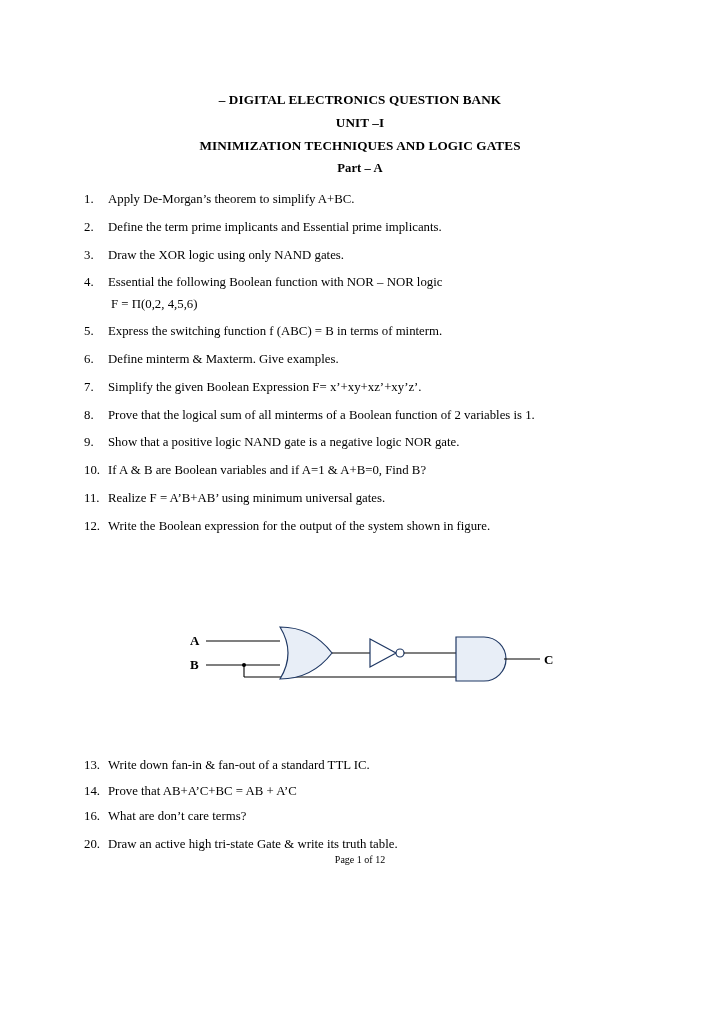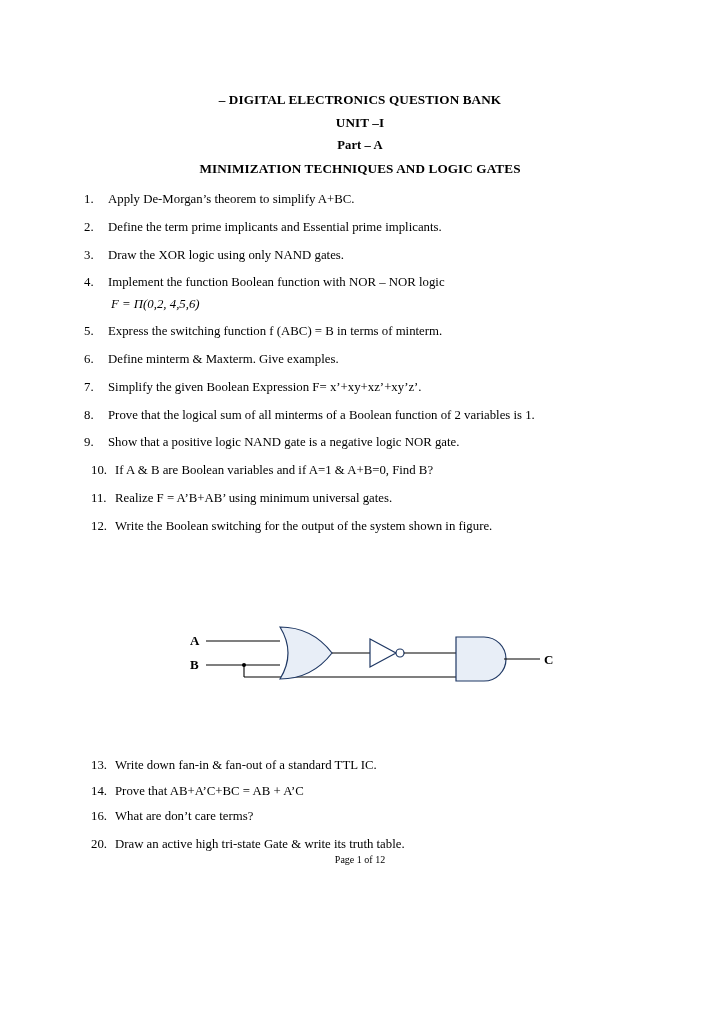--- a/index.html
+++ b/index.html
@@ -46,30 +46,29 @@
     margin-bottom: 10.5px;
   }
   .qrow .num {
     width: 24px;
     flex: 0 0 24px;
     text-align: left;
   }
   .qrow .num.wide {
     width: 24px;
     flex: 0 0 24px;
-    margin-left: 7px;
+    margin-left: 0px;
   }
   .qrow .txt {
     flex: 1 1 auto;
   }
   .cont-line {
     font-size: 12.8px;
     line-height: 1.35;
     margin: -4px 0 10.5px 27px;
-    font-style: italic;
   }
   .figure-area {
     position: relative;
     height: 212px;
     margin-top: 6px;
   }
   .figure-wrap {
     position: absolute;
     left: 100px;
     top: 78px;
@@ -93,22 +92,22 @@
   }
 </style>
 </head>
 <body>
 
 <div class="page">
 
   <div class="headings">
     <div class="heading-line">– DIGITAL ELECTRONICS QUESTION BANK</div>
     <div class="heading-line">UNIT –I</div>
+    <div class="heading-line">MINIMIZATION TECHNIQUES AND LOGIC GATES</div>
     <div class="heading-line sub">Part – A</div>
-    <div class="heading-line">MINIMIZATION TECHNIQUES AND LOGIC GATES</div>
   </div>
 
   <div class="qlist">
 
     <div class="qrow">
       <span class="num">1.</span>
       <span class="txt">Apply De-Morgan’s theorem to simplify A+BC.</span>
     </div>
 
     <div class="qrow">
@@ -116,21 +115,21 @@
       <span class="txt">Define the term prime implicants and Essential prime implicants.</span>
     </div>
 
     <div class="qrow">
       <span class="num">3.</span>
       <span class="txt">Draw the XOR logic using only NAND gates.</span>
     </div>
 
     <div class="qrow tight">
       <span class="num">4.</span>
-      <span class="txt">Implement the function Boolean function with NOR – NOR logic</span>
+      <span class="txt">Essential the following Boolean function with NOR – NOR logic</span>
     </div>
     <div class="cont-line">F = Π(0,2, 4,5,6)</div>
 
     <div class="qrow">
       <span class="num">5.</span>
       <span class="txt">Express the switching function f (ABC) = B in terms of minterm.</span>
     </div>
 
     <div class="qrow">
       <span class="num">6.</span>
@@ -157,21 +156,21 @@
       <span class="txt">If A &amp; B are Boolean variables and if A=1 &amp; A+B=0, Find B?</span>
     </div>
 
     <div class="qrow">
       <span class="num wide">11.</span>
       <span class="txt">Realize F = A’B+AB’ using minimum universal gates.</span>
     </div>
 
     <div class="qrow">
       <span class="num wide">12.</span>
-      <span class="txt">Write the Boolean switching for the output of the system shown in figure.</span>
+      <span class="txt">Write the Boolean expression for the output of the system shown in figure.</span>
     </div>
 
   </div>
 
   <div class="figure-area">
     <div class="figure-wrap">
       <svg width="420" height="80" viewBox="0 0 420 80">
 
         <text x="6" y="22" font-family="Liberation Serif, serif" font-size="13" font-weight="bold">A</text>
         <text x="6" y="46" font-family="Liberation Serif, serif" font-size="13" font-weight="bold">B</text>

